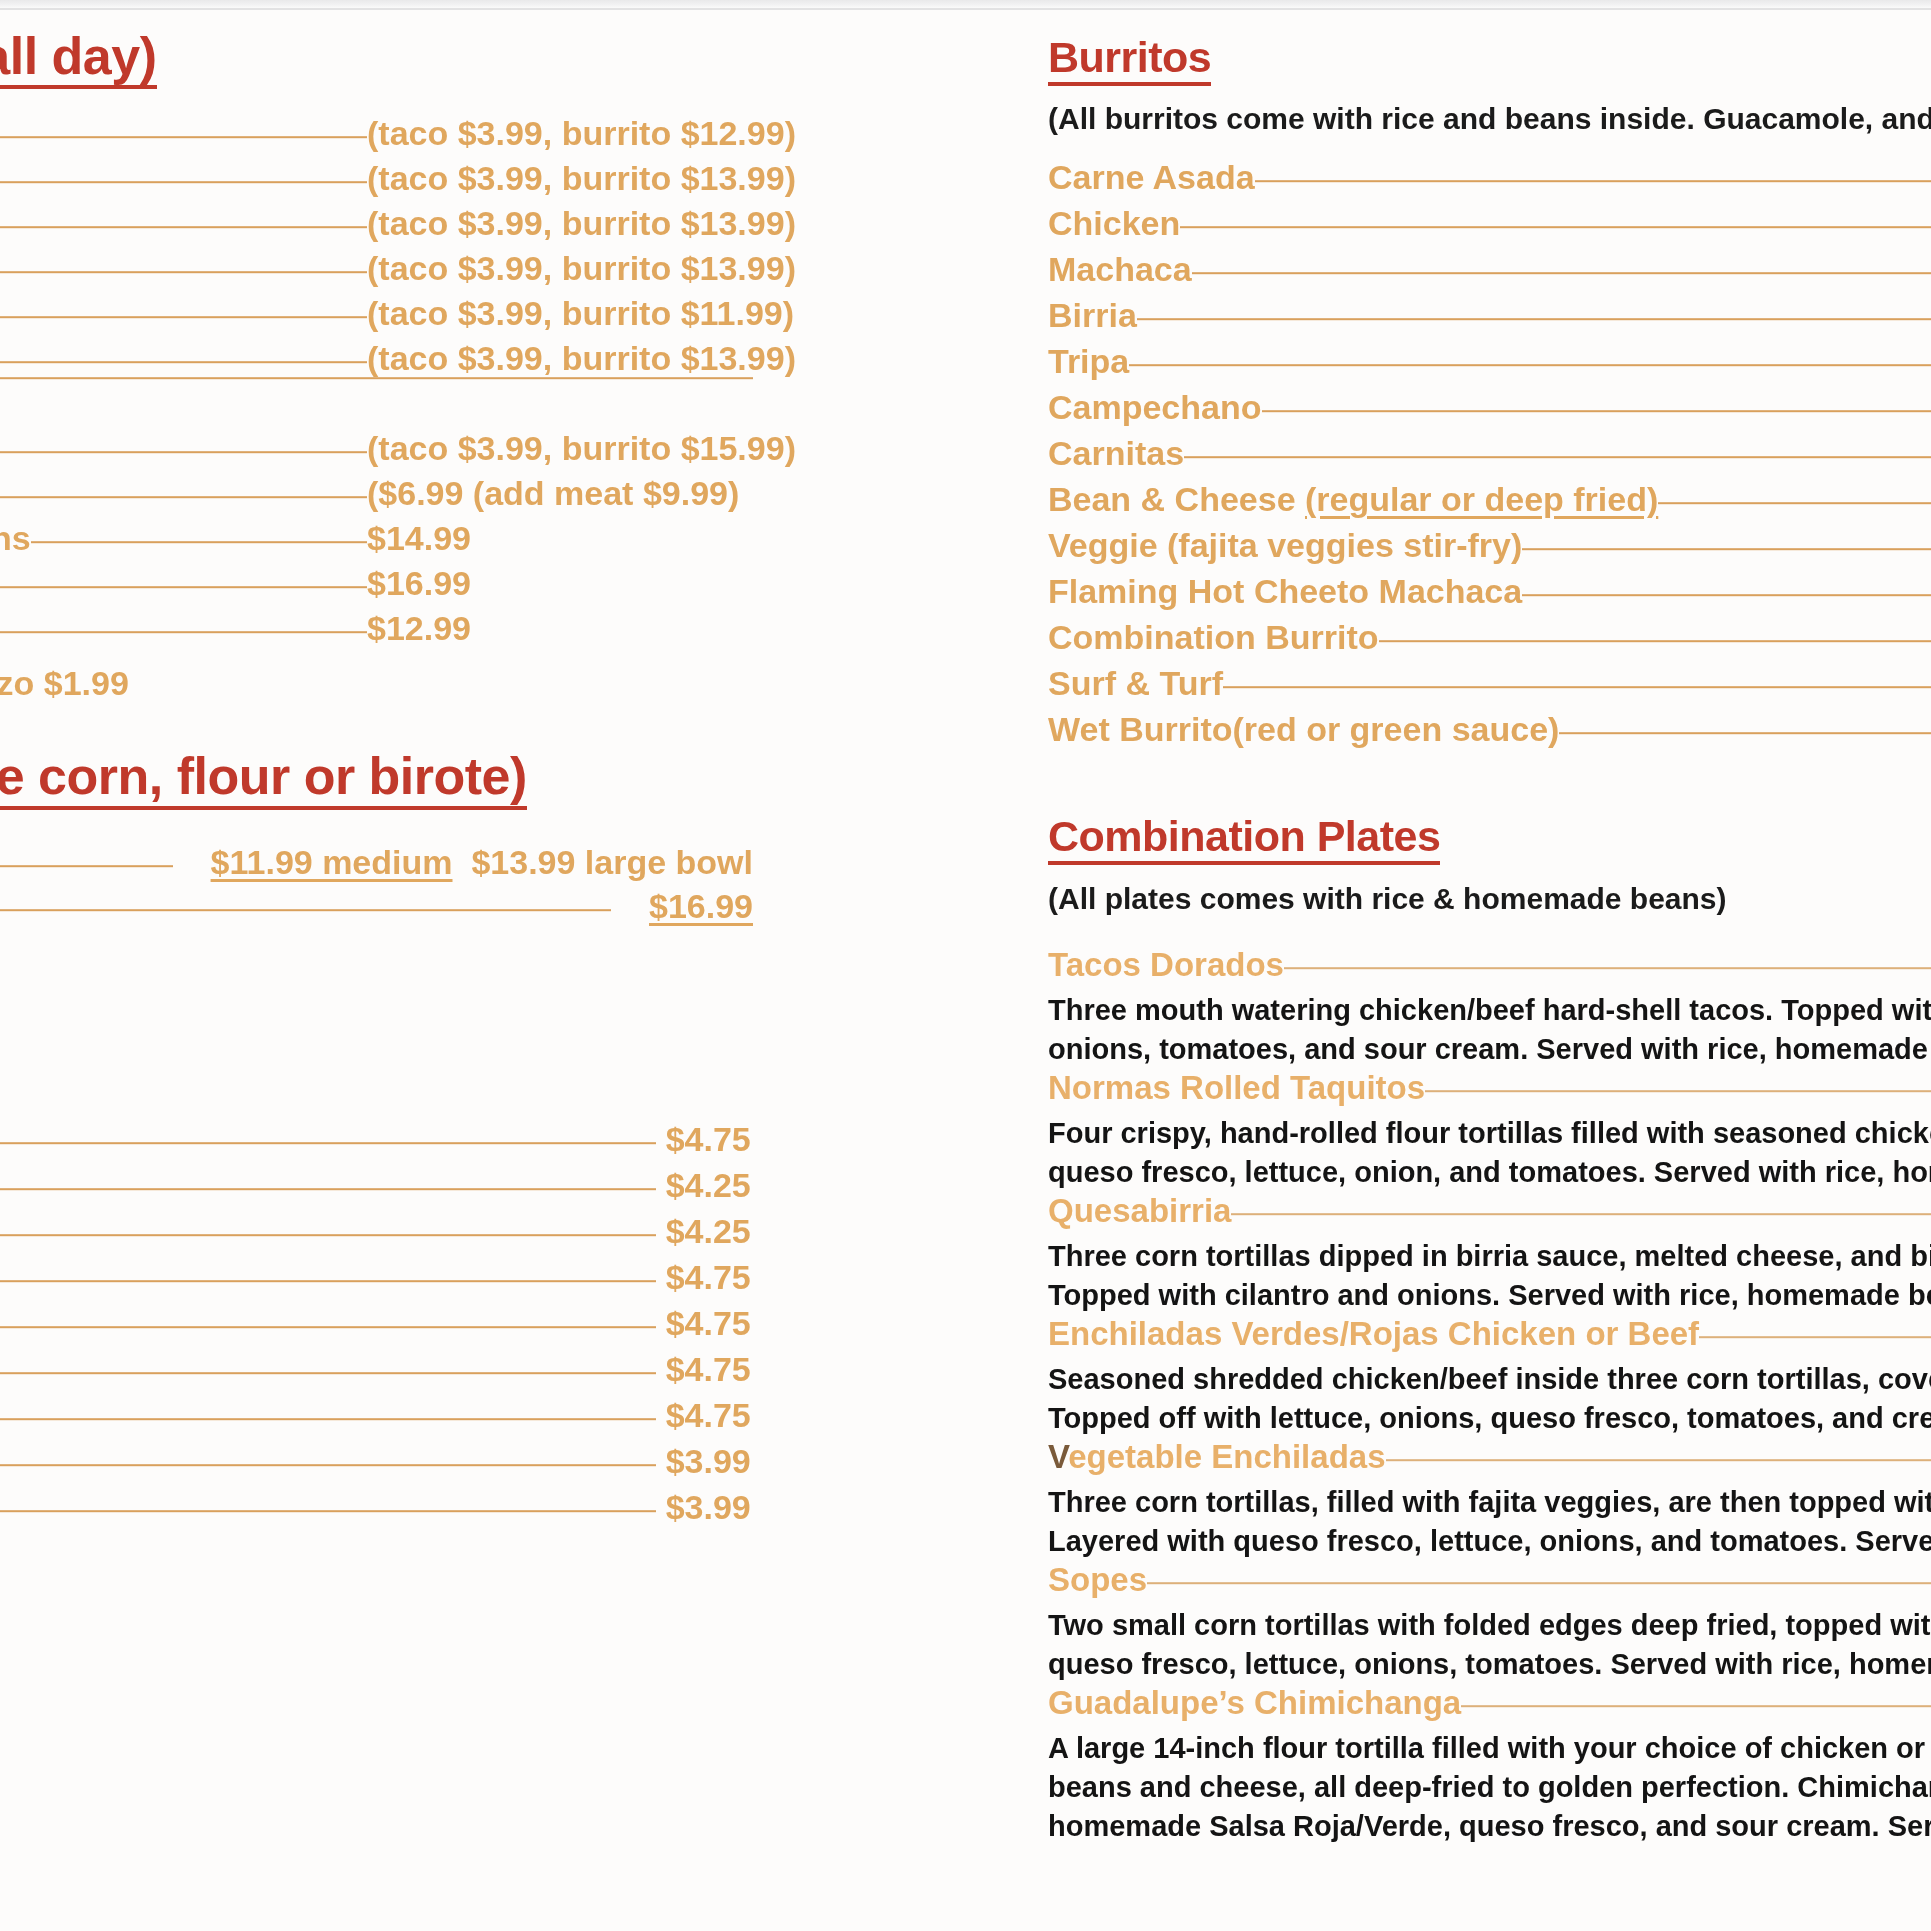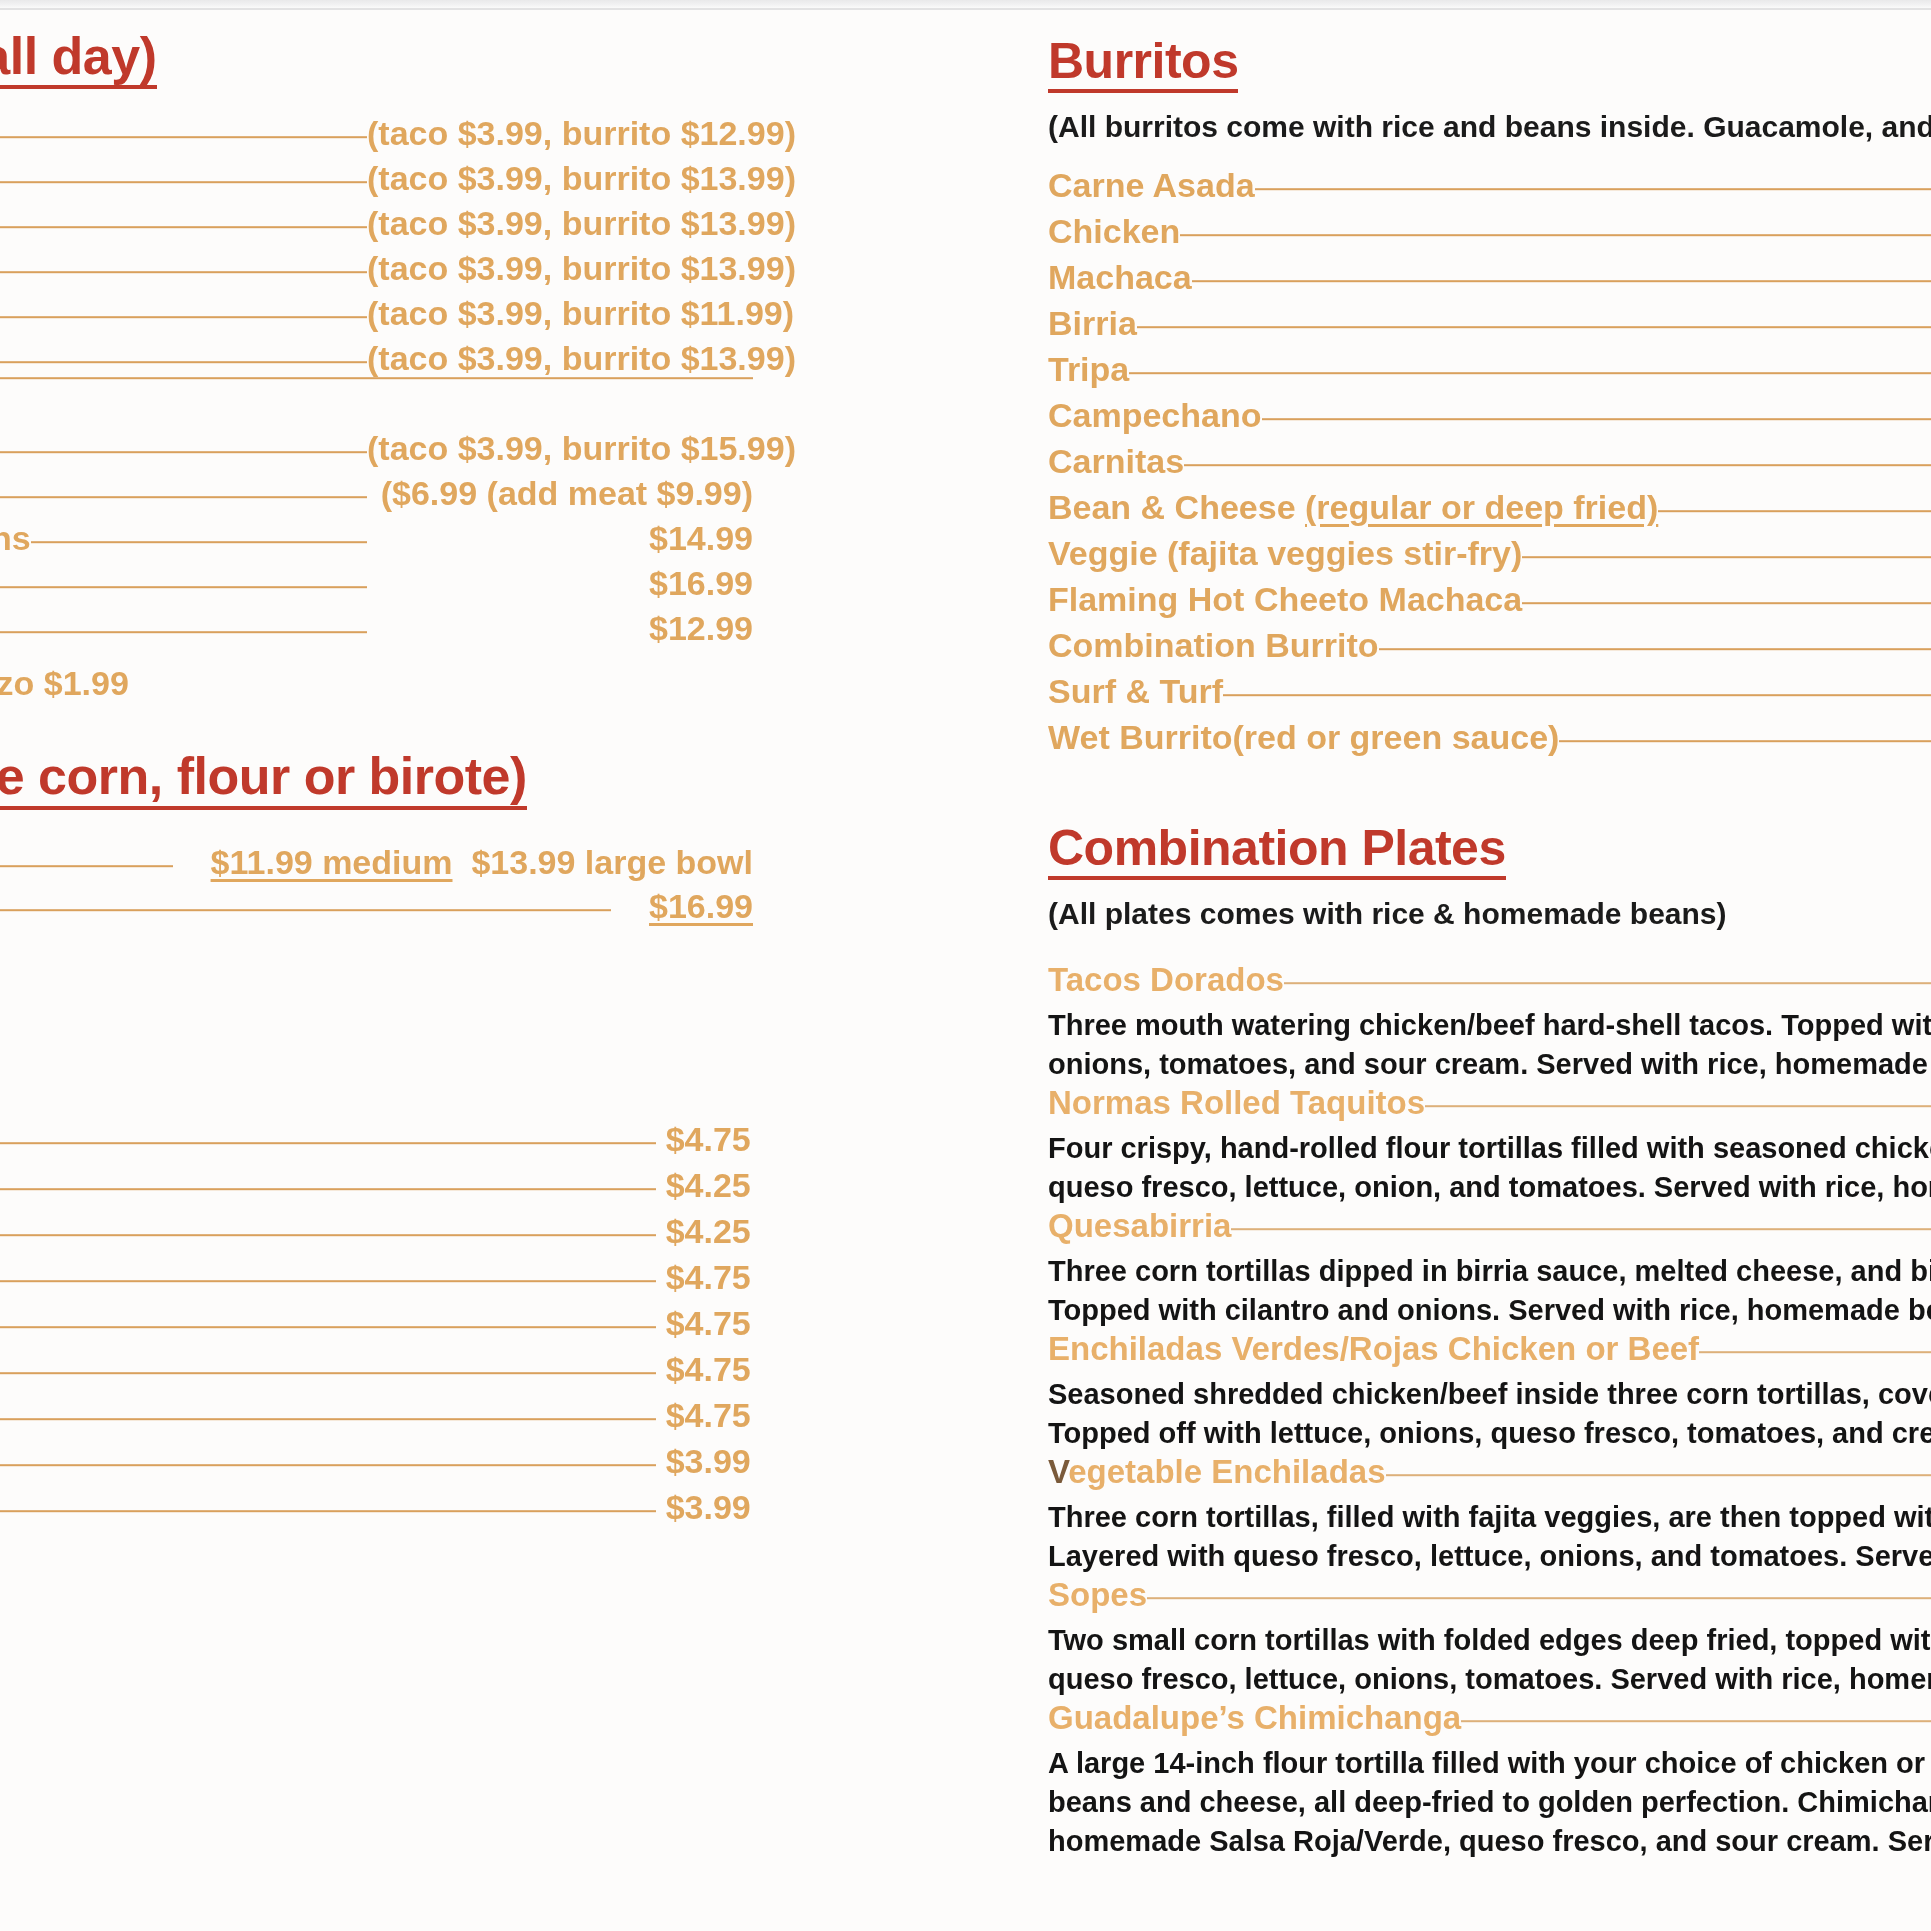--- a/index.html
+++ b/index.html
@@ -22,21 +22,21 @@
   }
   .chrome-line {
     position:absolute; left:0; top:7.7px; width:1931px; height:1.9px;
     background:#e2e2e3;
   }
 
   
   .sect-head {
     color:#c0392b;
     font-weight:bold;
-    font-size:50px;
+    font-size:43px;
     letter-spacing:-0.5px;
     line-height:1.05;
     white-space:nowrap;
     border-bottom:4.8px solid #c0392b;
     display:inline-block;
     padding-bottom:1.9px;
   }
   .note {
     color:#1b1b1b;
     font-weight:bold;
@@ -61,21 +61,21 @@
     font-size:34px; font-weight:bold;
     color:#e0a75e;
     white-space:nowrap;
   }
   .taco-row .tname { flex:0 0 auto; }
   .taco-row .tleader {
     flex:1 1 auto; min-width:3.9px;
     border-bottom:2.9px solid #d9a05c;
     transform:translateY(-6.8px);
   }
-  .taco-row .tprice { flex:0 0 auto; width:386px; text-align:right; }
+  .taco-row .tprice { flex:0 0 auto; width:386px; text-align:left; }
 
   .addons {
     margin-top:9.7px;
     color:#e0a75e; font-weight:bold; font-size:34px; white-space:nowrap;
   }
 
   #caldos-head { margin-top:46px; }
   .caldo-block { margin-top:33px; }
   .caldo-row {
     display:flex; align-items:baseline;

